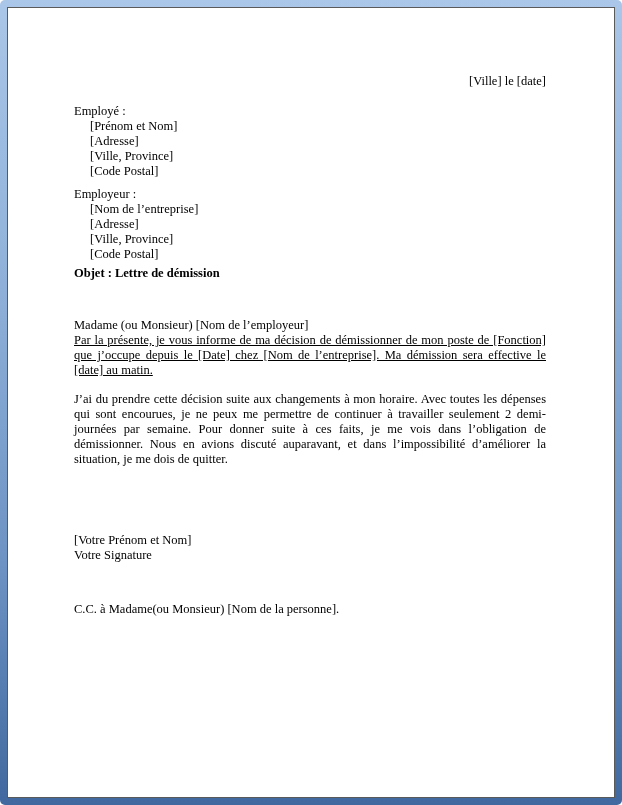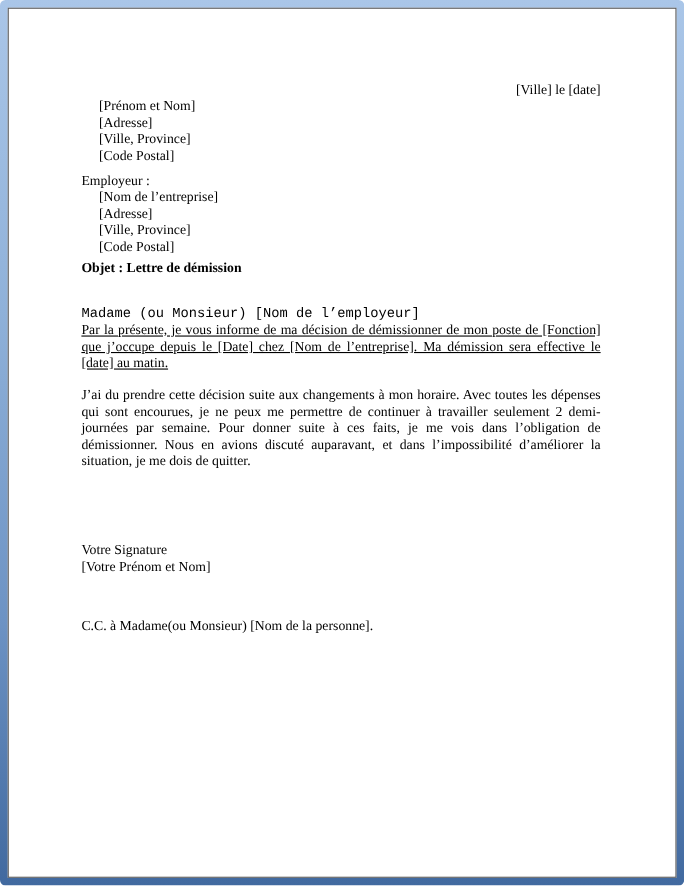--- a/index.html
+++ b/index.html
@@ -31,36 +31,37 @@
   }
   p, .line {
     margin: 0;
     padding: 0;
   }
   .date-line   { text-align: right; }
   .addr-label  { margin-top: 15px; }
   .addr-lines  { padding-left: 16px; }
   .employer-label { margin-top: 8px; }
   .subject     { margin-top: 4px; font-weight: bold; }
-  .salutation  { margin-top: 27px; font-family: Liberation Mono, monospace; }
+  .salutation  { margin-top: 37px; }
   .para-1      { text-align: justify; text-decoration: underline; }
   .para-2      { margin-top: 14px; text-align: justify; }
   .para-3      { margin-top: 13px; text-align: justify; }
   .signature   { margin-top: 66px; }
   .cc          { margin-top: 39px; }
 </style>
 </head>
 <body>
 
 <div class="frame">
   <div class="page">
 
     <p class="date-line">[Ville] le [date]</p>
 
     <div>
+      <p class="addr-label">Employé :</p>
       <div class="addr-lines">
         <p class="line">[Prénom et Nom]</p>
         <p class="line">[Adresse]</p>
         <p class="line">[Ville, Province]</p>
         <p class="line">[Code Postal]</p>
       </div>
     </div>
 
     <div>
       <p class="addr-label employer-label">Employeur :</p>
@@ -73,20 +74,20 @@
     </div>
 
     <p class="subject">Objet : Lettre de démission</p>
 
     <p class="salutation">Madame (ou Monsieur) [Nom de l’employeur]</p>
 
     <p class="para-1">Par la présente, je vous informe de ma décision de démissionner de mon poste de [Fonction] que j’occupe depuis le [Date] chez [Nom de l’entreprise].  Ma démission sera effective le [date] au matin.</p>
     <p class="para-2">J’ai du prendre cette décision suite aux changements à mon horaire. Avec toutes les dépenses qui sont encourues, je ne peux me permettre de continuer à travailler seulement 2 demi-journées par semaine. Pour donner suite à ces faits, je me vois dans l’obligation de démissionner. Nous en avions discuté auparavant, et dans l’impossibilité d’améliorer la situation, je me dois de quitter.</p>
 
     <div class="signature">
+      <p class="line">[Votre Prénom et Nom]</p>
       <p class="line">Votre Signature</p>
-      <p class="line">[Votre Prénom et Nom]</p>
     </div>
 
     <p class="cc">C.C. à Madame(ou Monsieur) [Nom de la personne].</p>
 
   </div>
 </div>
 
 </body></html>

